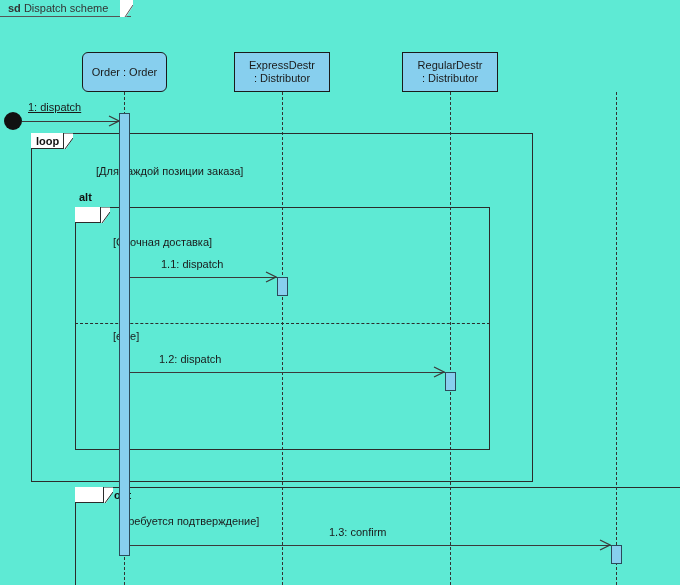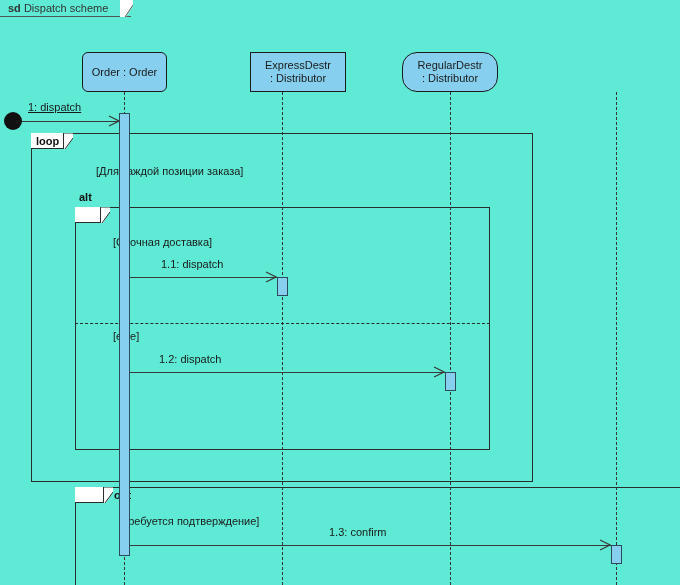--- a/index.html
+++ b/index.html
@@ -163,26 +163,26 @@
 
   <div class="lifeline-dash" style="left:124px; top:92px; height:493px;"></div>
   <div class="lifeline-dash" style="left:282px; top:92px; height:493px;"></div>
   <div class="lifeline-dash" style="left:450px; top:92px; height:493px;"></div>
   <div class="lifeline-dash" style="left:616px; top:92px; height:493px;"></div>
 
   <div class="lifeline-box" style="left:82px; top:52px; width:85px; height:40px;border-radius:6px;">
     <span>Order : Order</span>
   </div>
 
-  <div class="lifeline-box" style="left:234px; top:52px; width:96px; height:40px;margin-left:16px;">
+  <div class="lifeline-box" style="left:234px; top:52px; width:96px; height:40px;">
     <span>ExpressDestr</span>
     <span>: Distributor</span>
   </div>
 
-  <div class="lifeline-box" style="left:402px; top:52px; width:96px; height:40px;border-radius:15px;">
+  <div class="lifeline-box" style="left:402px; top:52px; width:96px; height:40px;">
     <span>RegularDestr</span>
     <span>: Distributor</span>
   </div>
 
 
   <div class="fragment" style="left:31px; top:133px; width:502px; height:349px;"></div>
   <div class="fragment-label-box" style="left:31px; top:133px; width:33px;"></div>
   <svg class="fragment-corner" viewBox="0 0 9 16" style="left:64px; top:133px;">
     <path d="M0,0 L9,0 L9,5 L2,16 L0,16 Z" fill="#ffffff" stroke="none"></path>
     <path d="M0,0 L9,0" stroke="#2b2b2b" stroke-width="1"></path>

